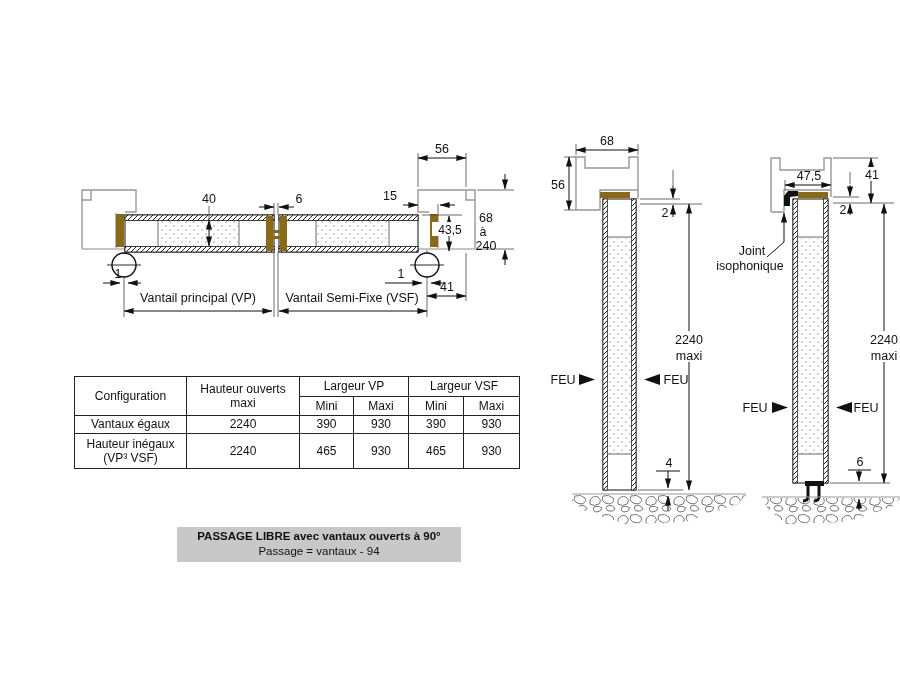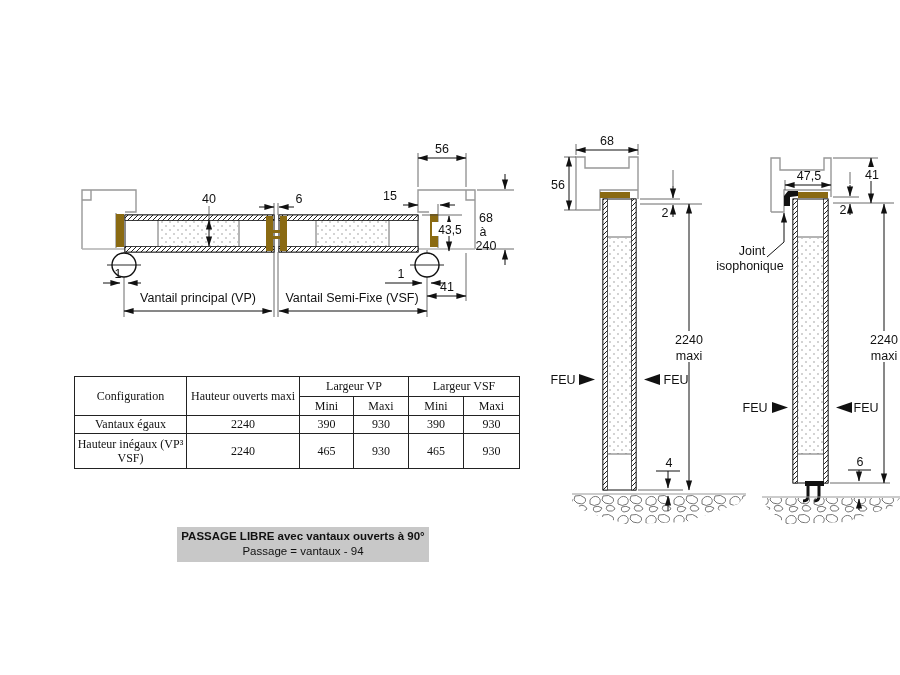--- a/index.html
+++ b/index.html
@@ -3,25 +3,25 @@
 <meta charset="utf-8">
 <style>
   html,body{margin:0;padding:0;background:#fff;}
   #stage{position:relative;width:900px;height:675px;background:#ffffff;overflow:hidden;
          font-family:"Liberation Sans","DejaVu Sans",sans-serif;color:#111;margin-left:28px;}
   #drawing{position:absolute;left:0;top:0;}
   svg text{font-family:"Liberation Sans","DejaVu Sans",sans-serif;font-size:12.5px;fill:#111;}
   svg text.sm{font-size:12px;}
   
   #spec-table{position:absolute;left:46px;top:376px;border-collapse:collapse;
-              font-size:12px;text-align:center;color:#111;font-family:Liberation Serif, serif;}
+              font-size:12px;text-align:center;color:#111;}
   #spec-table td,#spec-table th{border:1px solid #222;font-weight:normal;padding:1px 2px;
               vertical-align:middle;line-height:1.2;background:#fff;}
   
-  #caption-box{position:absolute;left:149px;top:527px;width:252px;background:#c8c8c8;
+  #caption-box{position:absolute;left:149px;top:527px;width:284px;background:#c8c8c8;
                text-align:center;font-size:11.5px;line-height:1.3;padding:2px 0 3px 0;color:#111;}
   #caption-box .b{font-weight:bold;}
 </style>
 </head>
 <body>
 
 <div id="stage">
 
 <svg id="drawing" width="900" height="675" viewBox="0 0 900 675">
   <defs>

